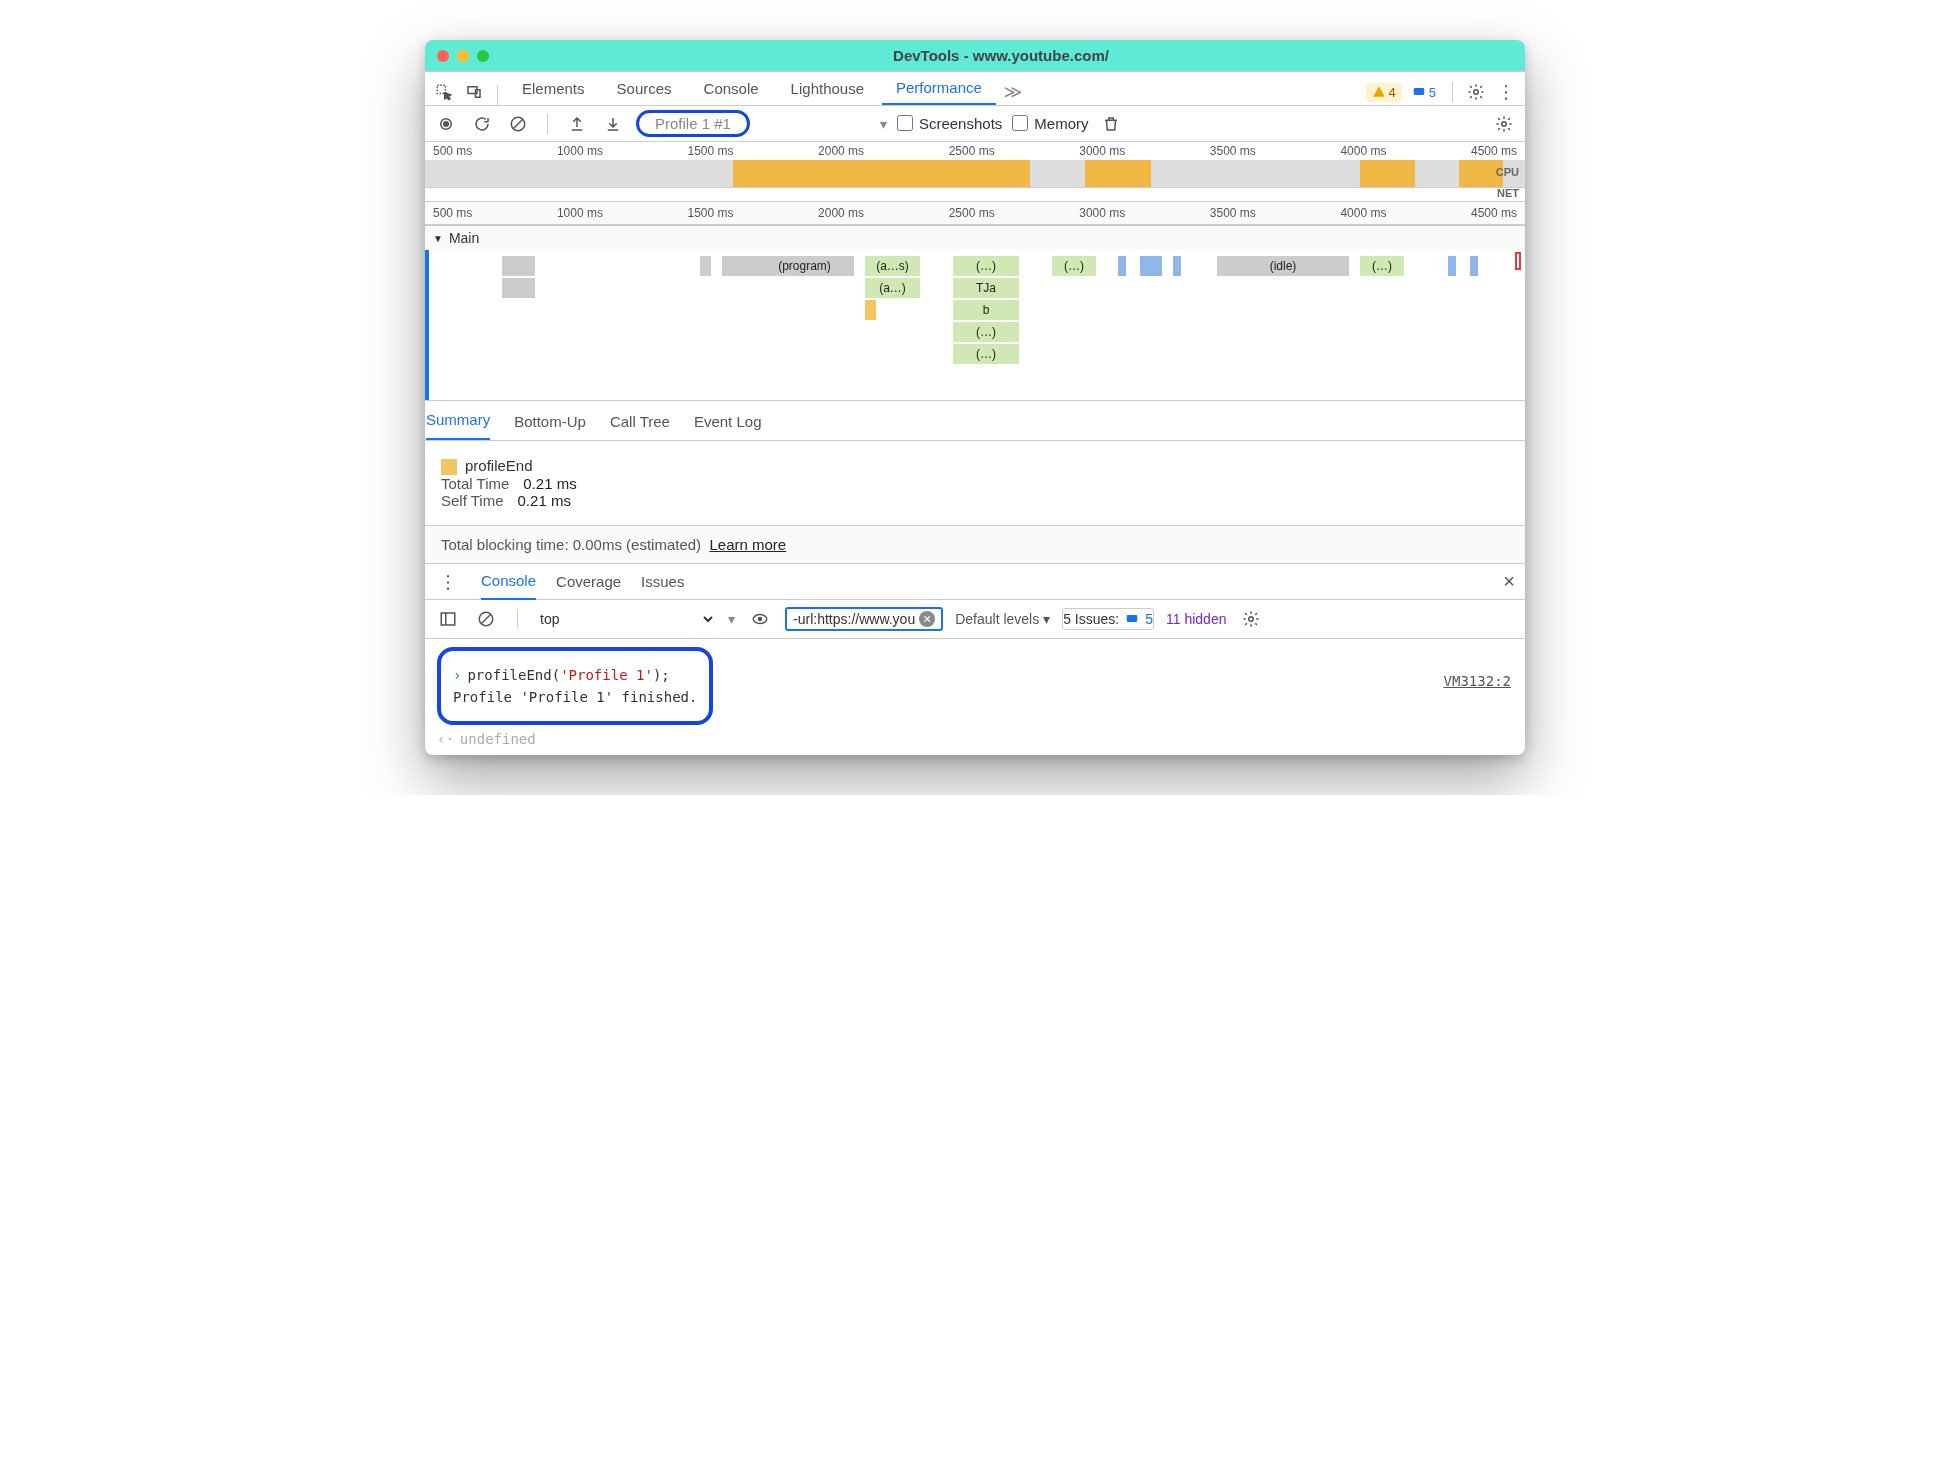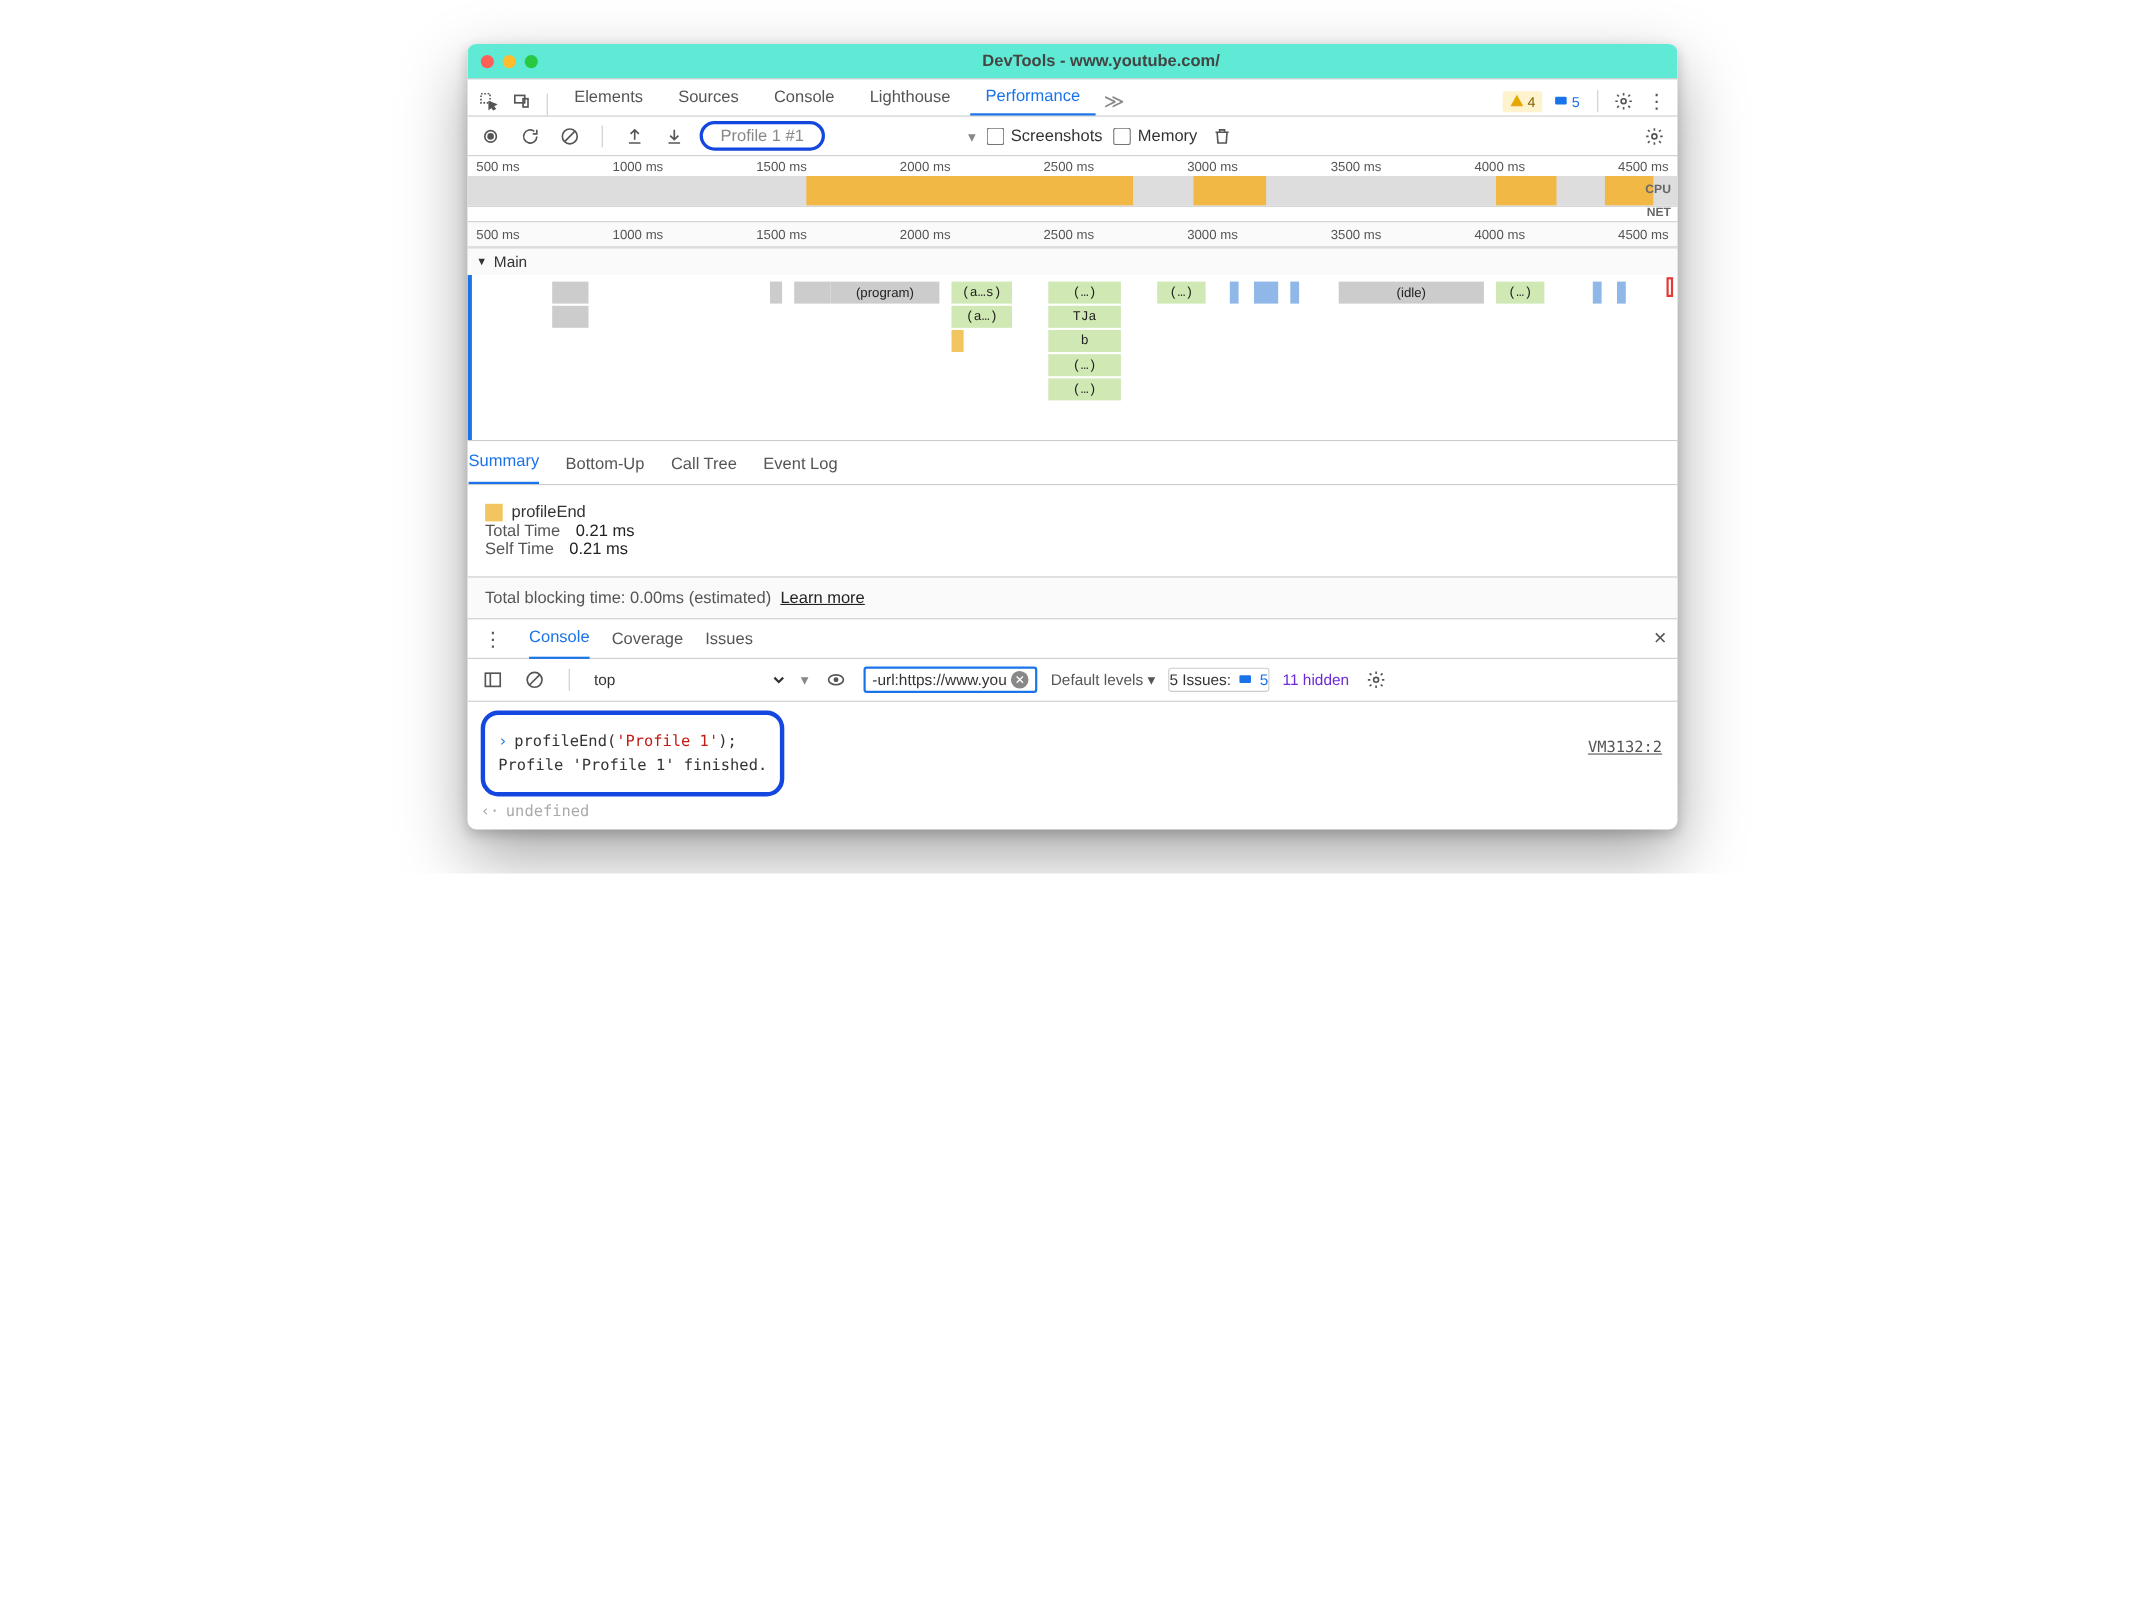--- a/index.html
+++ b/index.html
@@ -19,38 +19,38 @@
 .tab-item { padding: 0 14px; height: 34px; display: flex; align-items: center; color: #555; font-size: 15px; }
 .tab-item.active { color: #1a73e8; border-bottom: 2px solid #1a73e8; }
 .right-cluster { margin-left: auto; display: flex; align-items: center; gap: 4px; }
 .badge { display: flex; align-items: center; gap: 3px; padding: 2px 6px; font-size: 13px; border-radius: 3px; }
 .badge.warn { background: #fff3cd; color: #856404; }
 .badge.msg { color: #1a73e8; }
 .badge svg { width: 14px; height: 14px; }
 .toolbar { display: flex; align-items: center; height: 36px; border-bottom: 1px solid #ccc; padding: 0 8px; gap: 10px; }
 .profile-pill { border: 3px solid #1446e0; border-radius: 14px; padding: 2px 16px; color: #888; font-size: 15px; }
 .profile-drop { color: #888; margin-left: 120px; }
-.cbx { display: flex; align-items: flex-end; gap: 6px; font-size: 15px; color: #333; }
+.cbx { display: flex; align-items: flex-start; gap: 6px; font-size: 15px; color: #333; }
 .cbx input { width: 16px; height: 16px; }
 .timeline { border-bottom: 1px solid #ccc; }
 .ruler { display: flex; font-size: 12px; color: #555; padding: 2px 8px; justify-content: space-between; }
 .overview { height: 42px; position: relative; border-bottom: 1px solid #ccc; }
 .overview .cpu-label { position: absolute; right: 6px; top: 6px; font-size: 11px; font-weight: 700; color: #666; }
 .overview .net-label { position: absolute; right: 6px; bottom: 2px; font-size: 11px; font-weight: 700; color: #666; }
 .ov-bg { position: absolute; inset: 0 0 14px 0; background: #ddd; }
 .ov-yellow { position: absolute; background: #f2b846; top: 0; bottom: 14px; }
 .ov-net { position: absolute; bottom: 0; height: 14px; left: 0; right: 0; background: #fff; border-top: 1px solid #ccc; }
 .ruler2 { display: flex; font-size: 12px; color: #555; padding: 4px 8px; justify-content: space-between; border-bottom: 1px solid #ccc; background: #fafafa; }
 .flame { border-bottom: 1px solid #ccc; }
 .flame-head { display: flex; align-items: center; gap: 6px; padding: 4px 8px; font-size: 14px; background: #fafafa; }
 .flame-head .tri { font-size: 10px; }
 .flame-body { height: 150px; position: relative; background: #fff; }
 .seg { position: absolute; height: 20px; font-size: 12px; color: #222; display: flex; align-items: center; justify-content: center; overflow: hidden; white-space: nowrap; text-overflow: ellipsis; padding: 0 4px; }
 .seg.grey { background: #ccc; }
-.seg.lg { background: #cfe8b4; font-family: Liberation Mono, monospace; }
+.seg.lg { background: #cfe8b4; }
 .seg.y { background: #f2c560; }
 .seg.bl { background: #8fb7e8; }
 .marker-r { position: absolute; right: 4px; top: 2px; width: 6px; height: 18px; background: #fff; border: 2px solid #e53935; }
 .marker-l { position: absolute; left: 0; top: 0; width: 4px; bottom: 0; background: #1a73e8; }
 .sub-tabs { display: flex; gap: 24px; padding: 0 1px; border-bottom: 1px solid #ccc; font-size: 15px; align-items: flex-end; }
 .sub-tabs .st { padding: 10px 0; color: #555; }
 .sub-tabs .st.active { color: #1a73e8; border-bottom: 2px solid #1a73e8; }
 .summary { padding: 16px; font-size: 15px; color: #333; }
 .summary .sw { display: inline-block; width: 16px; height: 16px; background: #f2c560; vertical-align: middle; margin-right: 8px; }
 .summary .row { color: #555; }

